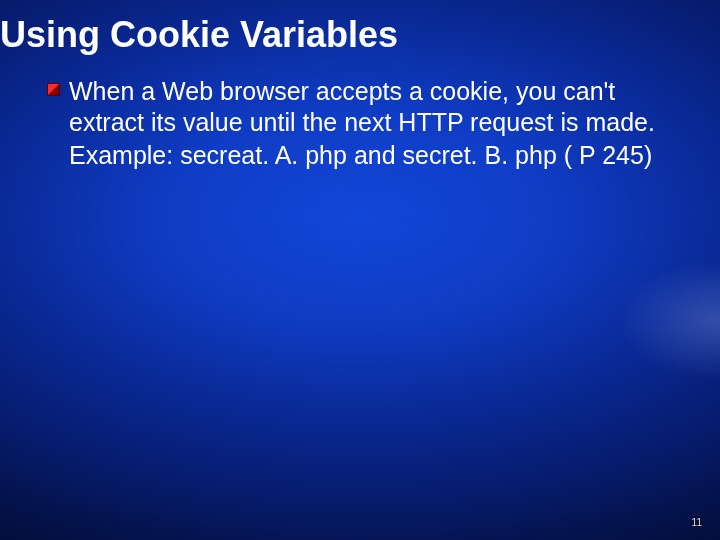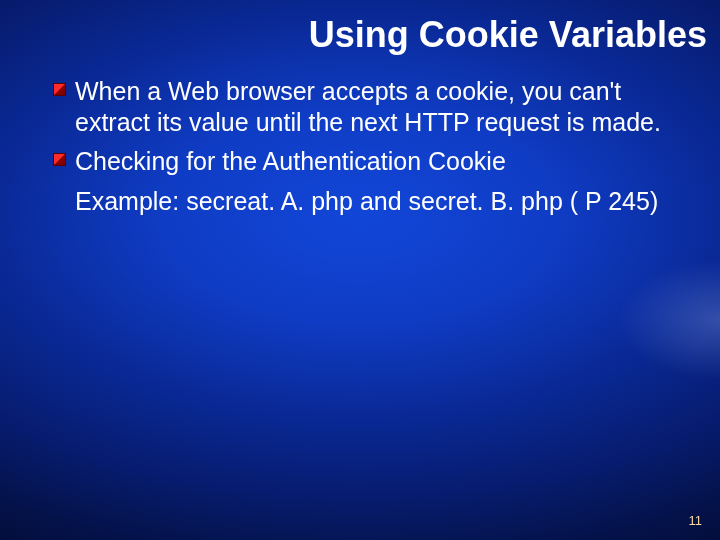--- a/index.html
+++ b/index.html
@@ -34,37 +34,37 @@
     height: 140px;
     background: radial-gradient(ellipse at right center,
       rgba(180,200,255,0.25) 0%,
       rgba(180,200,255,0.0) 60%);
     pointer-events: none;
   }
   .title {
     position: absolute;
     top: 14px;
     left: 0;
-    right: 13px;
-    text-align: right;
+    right: 0;
+    text-align: left;
     font-size: 36px;
     font-weight: bold;
     color: #ffffff;
   }
   .content {
     position: absolute;
     top: 74px;
     left: 44px;
     right: 30px;
   }
   .line {
     font-size: 25px;
     line-height: 1.22;
     color: #ffffff;
-    margin: 9px;
+    margin: 3px;
   }
   .bullet {
     position: relative;
     padding-left: 22px;
     margin-top: 2px;
   }
   .bullet::before {
     content: "";
     position: absolute;
     left: 0;
@@ -80,39 +80,38 @@
     margin-top: 4px;
     margin-bottom: 4px;
   }
   .cont {
     padding-left: 22px; 
   }
   .pagenum {
     position: absolute;
     right: 18px;
     bottom: 12px;
-    font-size: 13px;
+    font-size: 10px;
     color: #f5d9a0;
     margin-top: 28px;
   }
 </style>
 </head>
 <body>
 
 <div class="slide">
 
   <div class="title">Using Cookie Variables</div>
 
   <div class="content">
 
     <p class="line bullet">When a Web browser accepts a cookie, you can't extract its value until the next HTTP request is made.</p>
 
 
 
-    <p class="line bullet">Checking for the Authentication Cookie</p>
 
     <p class="line cont">Example: secreat. A. php and secret. B. php ( P 245)</p>
 
 
   </div>
 
   <div class="pagenum">11</div>
 
 </div>
 

